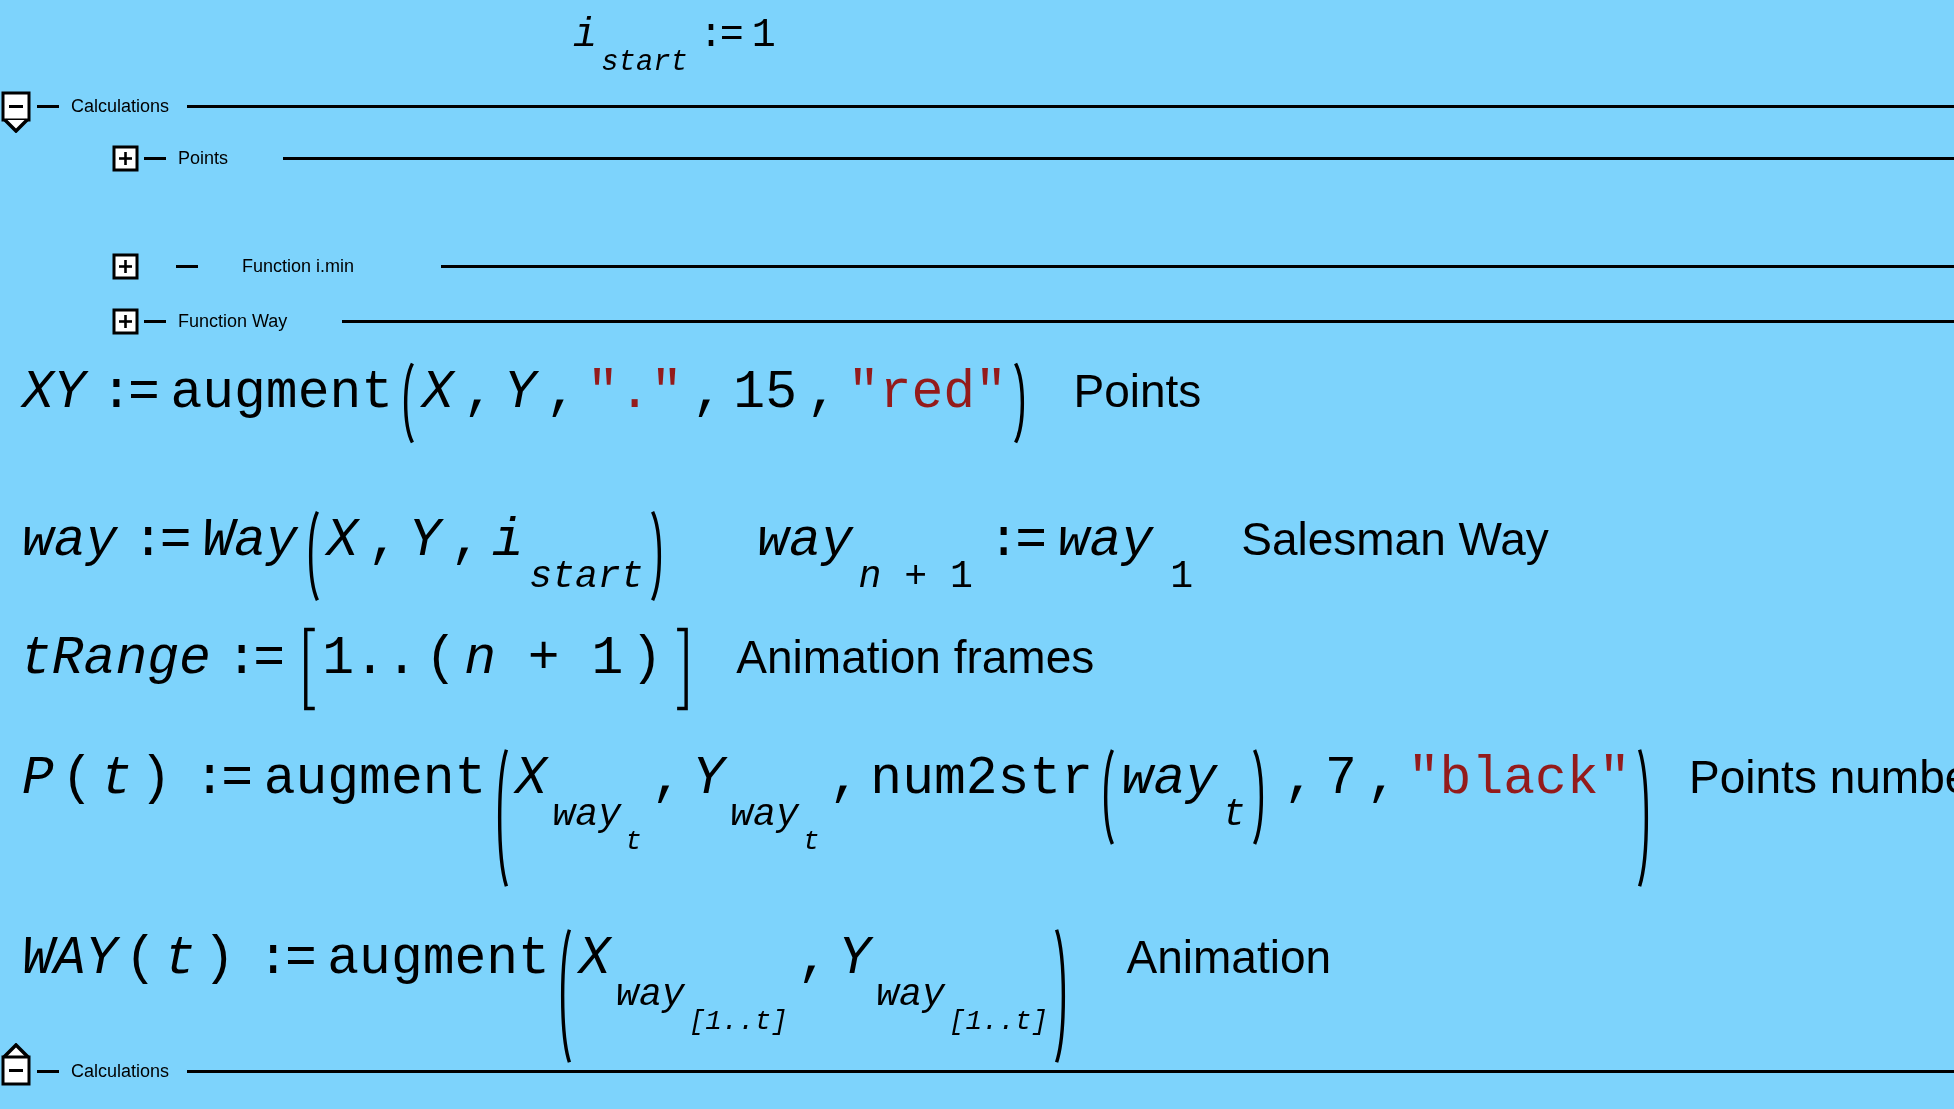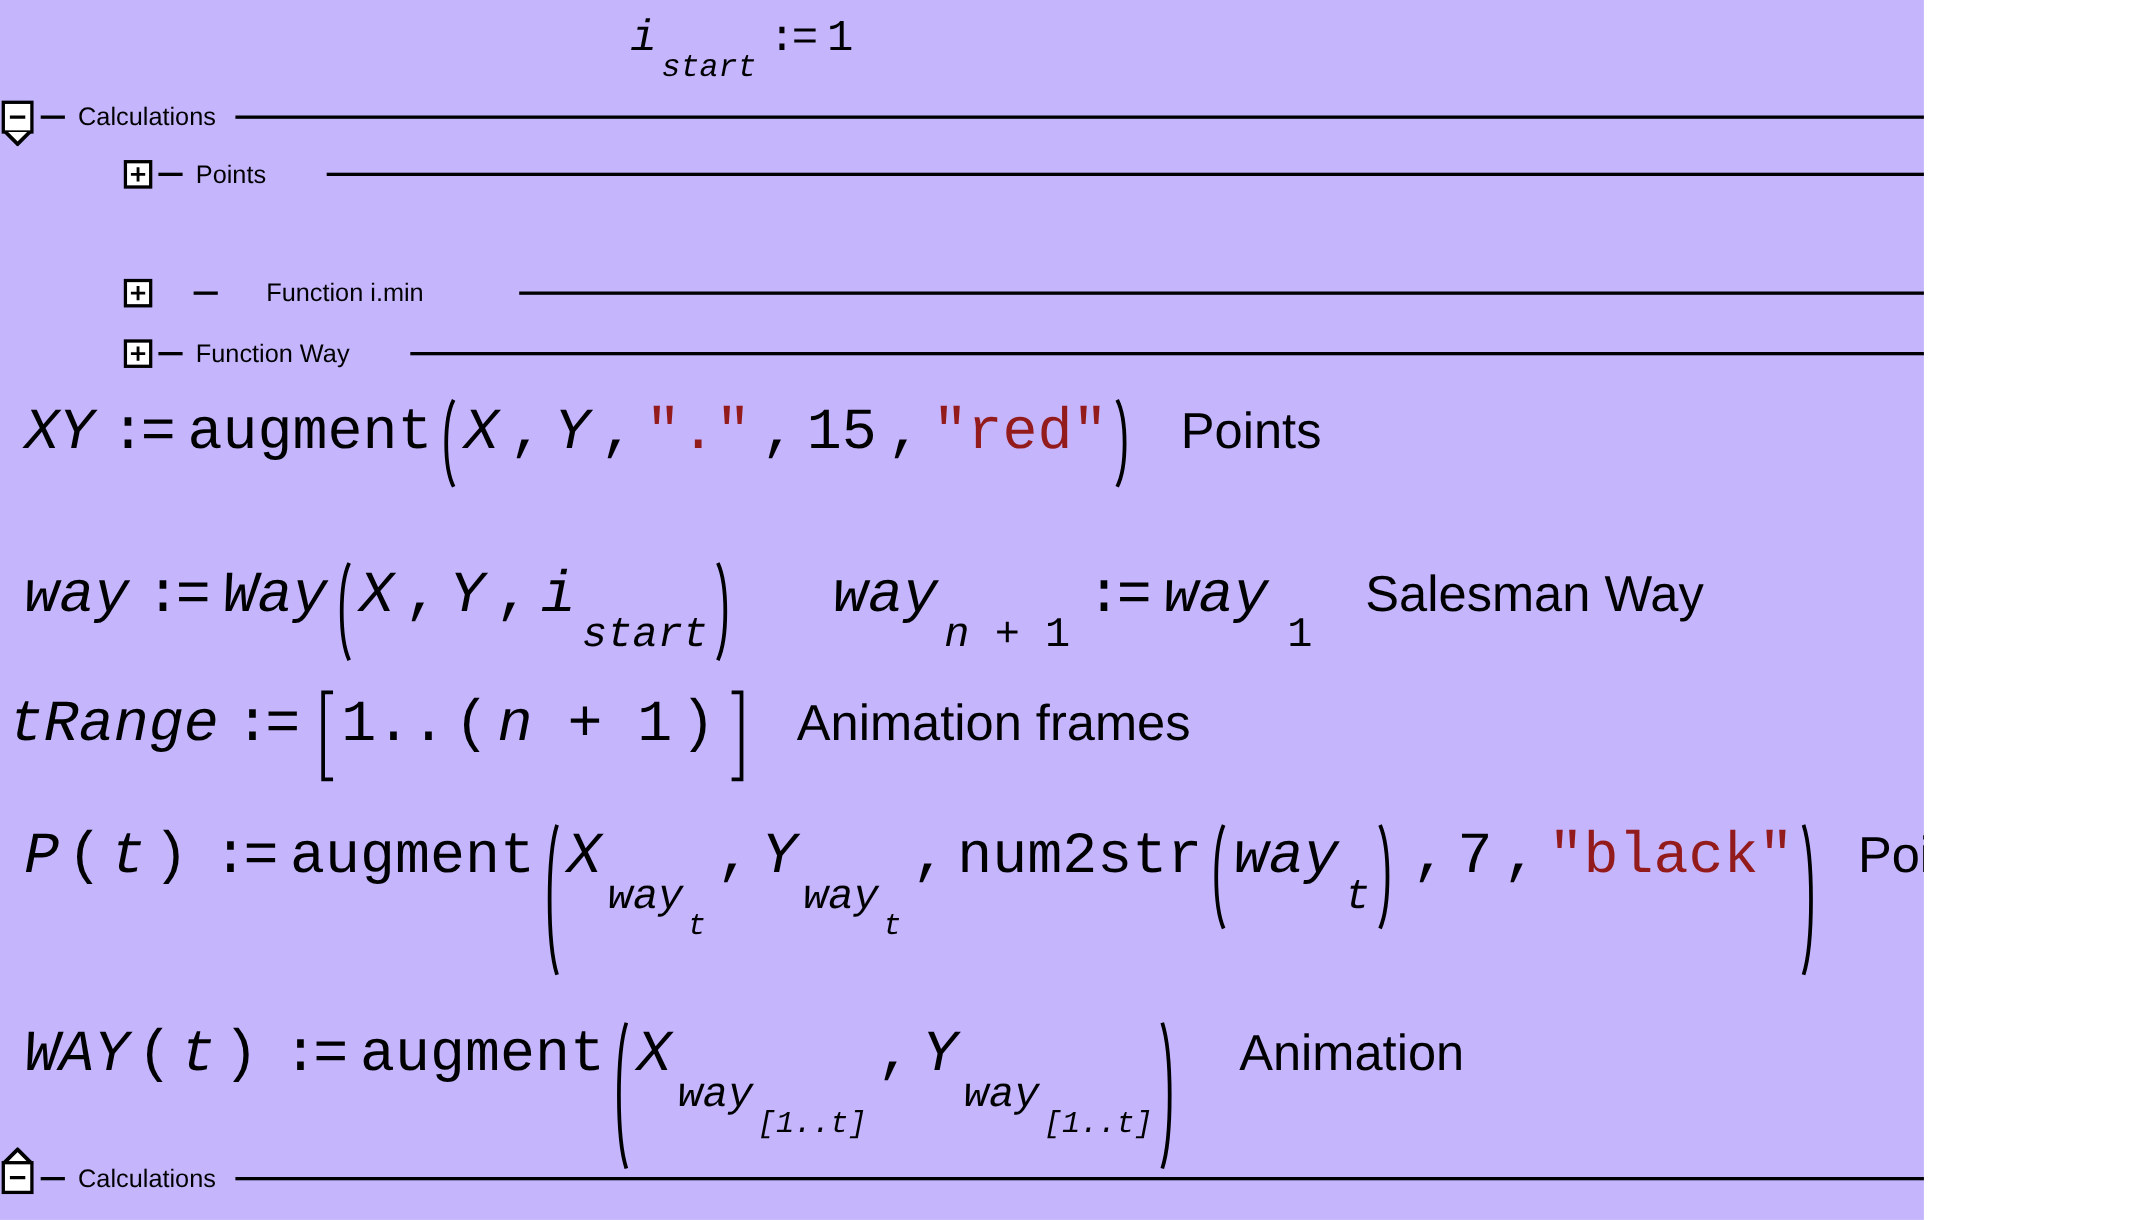--- a/index.html
+++ b/index.html
@@ -1,18 +1,18 @@
 <!DOCTYPE html>
 <html style="--strcol: #941b1b;"><head>
 <meta charset="utf-8">
 <style>
   html,body { margin:0; padding:0; background:#fff; }
   #canvas {
-    position:relative; width:1749px; height:1109px; overflow:hidden;
-    background:#c4b5fd; color:#000;
+    position:relative; width:1954px; height:1109px; overflow:hidden;
+    background:#7dd3fc; color:#000;
     font-family:"Liberation Sans", sans-serif;
   }
   
   .fx {
     position:absolute; white-space:nowrap;
     font-family:"Liberation Mono","DejaVu Sans Mono", monospace;
     font-size:53px; line-height:1.18; color:#000;
   }
   .fx-sm { font-size:40px; }
   .it  { font-style:italic; }
@@ -27,21 +27,21 @@
     font-family:"Liberation Sans", sans-serif; font-size:46px;
     font-style:normal; color:#000;
   }
   
   .bp { display:inline-block; width:.34em; vertical-align:text-top; position:relative; top:-2px; margin:0 .1em; }
   .bp svg { display:block; width:100%; height:100%; }
   .bk { width:.30em; }
   
   .arow {
     position:absolute; left:0; right:0; display:flex; align-items:center;
-    font-family:"Liberation Sans", sans-serif; font-size:23px; color:#000;
+    font-family:"Liberation Sans", sans-serif; font-size:18px; color:#000;
   }
   .arow .alabel { white-space:nowrap; }
   .dash  { width:22px; border-top:3px solid #000; margin:0 12px 0 5px; }
   .rule  { flex:1 1 auto; border-top:3px solid #000; }
   .rule-gap-sm { margin-left:18px; }
   .rule-gap-lg { margin-left:55px; }
   .icon { flex:0 0 auto; display:block; }
 </style>
 </head>
 <body>
@@ -106,21 +106,21 @@
   </div>
 
   <div class="fx" style="left:22px; top:510px;">
     <span class="it">way</span><span class="assign">:=</span><span class="it">Way</span><span class="bp" style="height:94px;"><svg viewBox="0 0 30 100" preserveAspectRatio="none">
           <path d="M24,3 C9,24 9,76 24,97" fill="none" stroke="#000" stroke-width="3.4" vector-effect="non-scaling-stroke"></path>
         </svg></span><span class="it">X</span><span class="comma">,</span><span class="it">Y</span><span class="comma">,</span><span class="it">i</span><span class="sb"><span class="it">start</span></span><span class="bp" style="height:94px;"><svg viewBox="0 0 30 100" preserveAspectRatio="none">
           <path d="M6,3 C21,24 21,76 6,97" fill="none" stroke="#000" stroke-width="3.4" vector-effect="non-scaling-stroke"></path>
         </svg></span><span style="margin-left:85px;"><span class="it">way</span><span class="sb"><span class="it">n</span>&nbsp;<span>+</span>&nbsp;<span>1</span></span><span class="assign">:=</span><span class="it">way</span><span class="sb gap1"><span>1</span></span></span><span class="cm" style="margin-left:48px;">Salesman Way</span>
   </div>
 
-  <div class="fx" style="left:8px; top:628px;">
+  <div class="fx" style="left:20px; top:628px;">
     <span class="it">tRange</span><span class="assign">:=</span><span class="bp bk" style="height:84px;"><svg viewBox="0 0 30 100" preserveAspectRatio="none">
           <path d="M26,3 H9 V97 H26" fill="none" stroke="#000" stroke-width="3.4" vector-effect="non-scaling-stroke"></path>
         </svg></span><span>1..</span><span class="ptok">(</span><span class="it">n</span>&nbsp;<span>+</span>&nbsp;<span>1</span><span class="ptok">)</span><span class="bp bk" style="height:84px;"><svg viewBox="0 0 30 100" preserveAspectRatio="none">
           <path d="M4,3 H21 V97 H4" fill="none" stroke="#000" stroke-width="3.4" vector-effect="non-scaling-stroke"></path>
         </svg></span><span class="cm" style="margin-left:40px;">Animation frames</span>
   </div>
 
   <div class="fx" style="left:22px; top:748px;">
     <span class="it">P</span><span class="ptok">(</span><span class="it">t</span><span class="ptok">)</span><span class="assign">:=</span><span>augment</span><span class="bp" style="height:142px;"><svg viewBox="0 0 30 100" preserveAspectRatio="none">
           <path d="M24,2 C9,22 9,78 24,98" fill="none" stroke="#000" stroke-width="3.4" vector-effect="non-scaling-stroke"></path>

